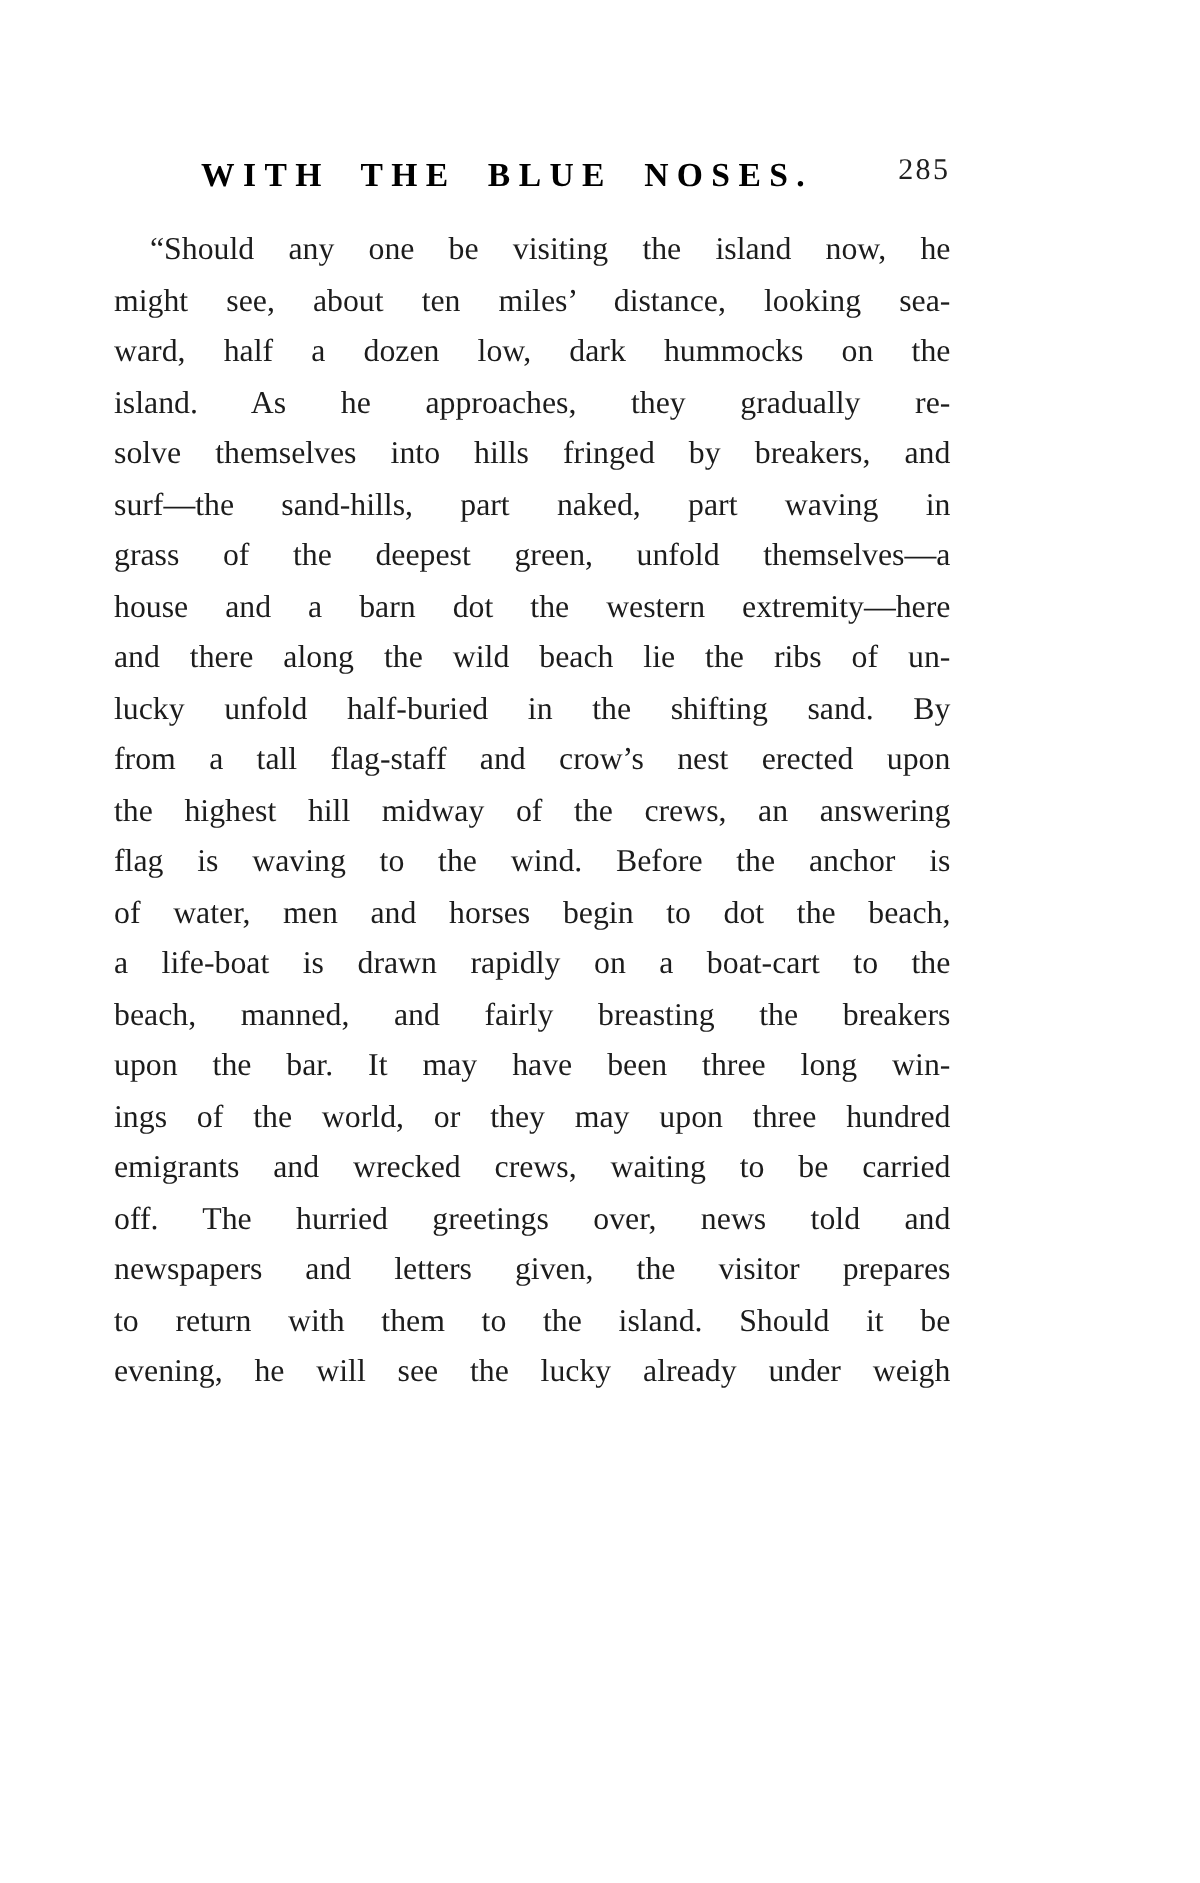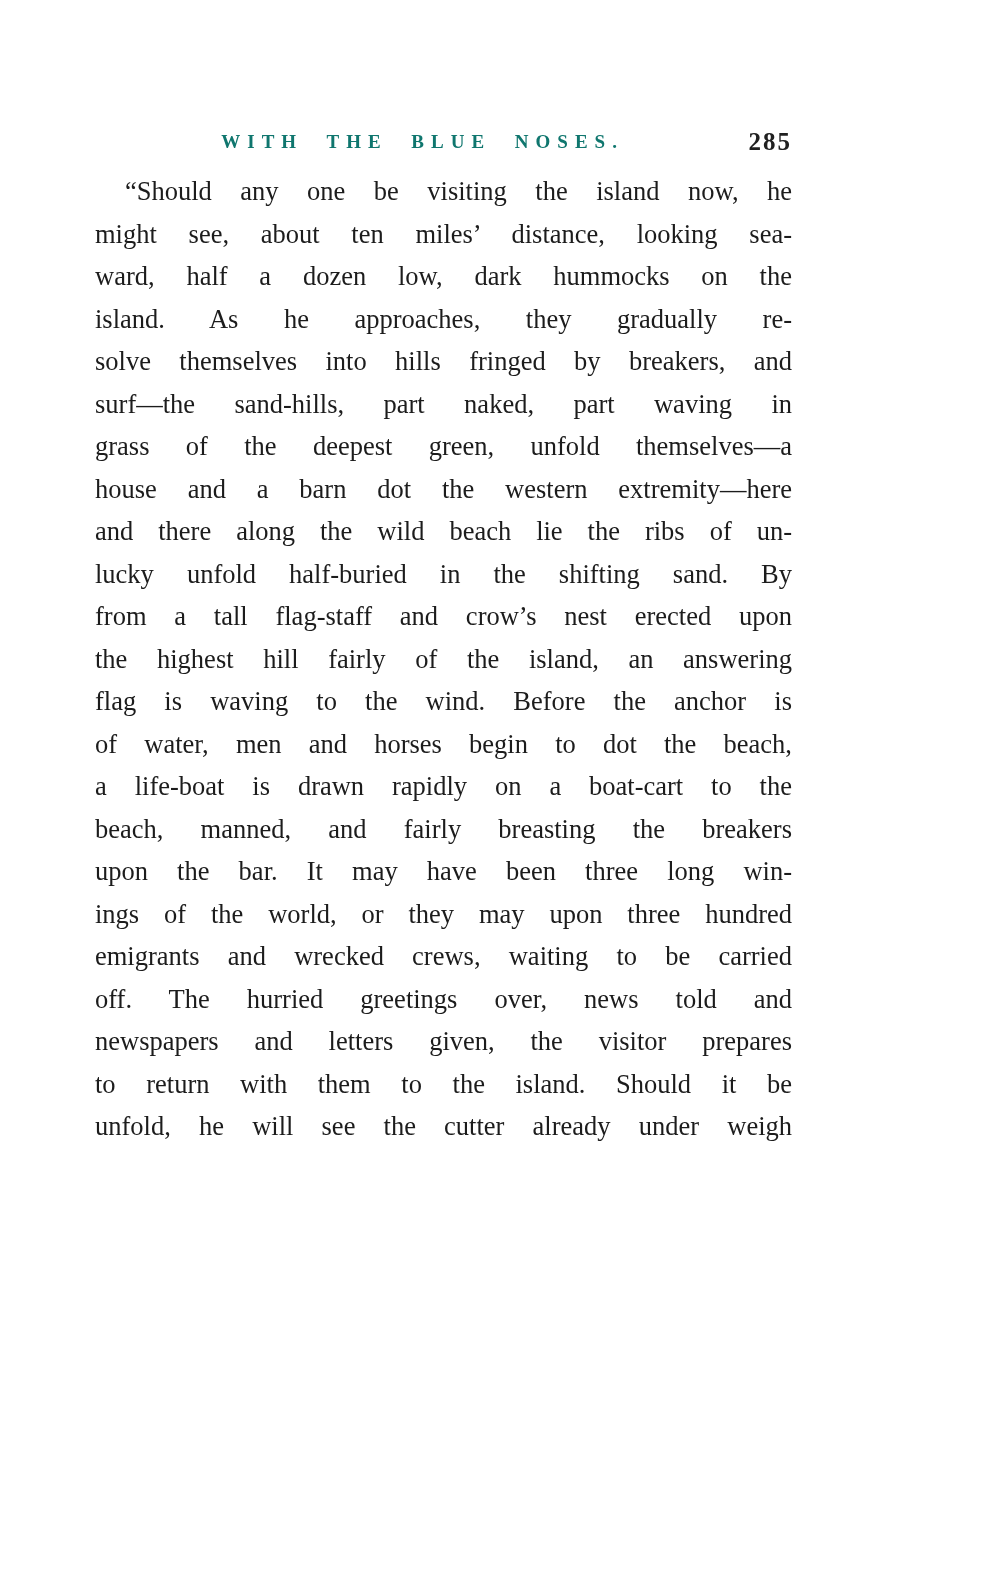--- a/index.html
+++ b/index.html
@@ -21,39 +21,38 @@
     top: 128px;
     left: 95px;
     width: 697px;
     height: 34px;
   }
   .running-title {
     position: absolute;
     left: 47%;
     top: 3px;
     transform: translateX(-50%);
-    font-size: 19px;
+    font-size: 28px;
     font-weight: bold;
     letter-spacing: 7px;
     word-spacing: 12px;
     white-space: nowrap;
-    color: #0f766e;
+    color: #000000;
   }
   .page-number {
     position: absolute;
     right: 0;
     top: 0;
     font-size: 25px;
     letter-spacing: 2px;
     color: #202020;
-    font-weight: bold;
   }
   .body-text {
     position: absolute;
-    top: 170px;
+    top: 186px;
     left: 95px;
     width: 697px;
     font-size: 26.5px;
   }
   .line {
     line-height: 42.5px;
     text-align: justify;
     text-align-last: justify;
     -moz-text-align-last: justify;
     white-space: normal;
@@ -76,26 +75,26 @@
       <div class="line">might see, about ten miles’ distance, looking sea-</div>
       <div class="line">ward, half a dozen low, dark hummocks on the</div>
       <div class="line">island.  As he approaches, they gradually re-</div>
       <div class="line">solve themselves into hills fringed by breakers, and</div>
       <div class="line">surf—the sand-hills, part naked, part waving in</div>
       <div class="line">grass of the deepest green, unfold themselves—a</div>
       <div class="line">house and a barn dot the western extremity—here</div>
       <div class="line">and there along the wild beach lie the ribs of un-</div>
       <div class="line">lucky unfold half-buried in the shifting sand.  By</div>
       <div class="line">from a tall flag-staff and crow’s nest erected upon</div>
-      <div class="line">the highest hill fairly of the island, an answering</div>
+      <div class="line">the highest hill midway of the crews, an answering</div>
       <div class="line">flag is waving to the wind.  Before the anchor is</div>
       <div class="line">of water, men and horses begin to dot the beach,</div>
       <div class="line">a life-boat is drawn rapidly on a boat-cart to the</div>
       <div class="line">beach, manned, and fairly breasting the breakers</div>
       <div class="line">upon the bar.  It may have been three long win-</div>
       <div class="line">ings of the world, or they may upon three hundred</div>
       <div class="line">emigrants and wrecked crews, waiting to be carried</div>
       <div class="line">off.  The hurried greetings over, news told and</div>
       <div class="line">newspapers and letters given, the visitor prepares</div>
       <div class="line">to return with them to the island.  Should it be</div>
-      <div class="line">unfold, he will see the cutter already under weigh</div>
+      <div class="line">evening, he will see the lucky already under weigh</div>
     </div>
 </div>
 
 </body></html>

